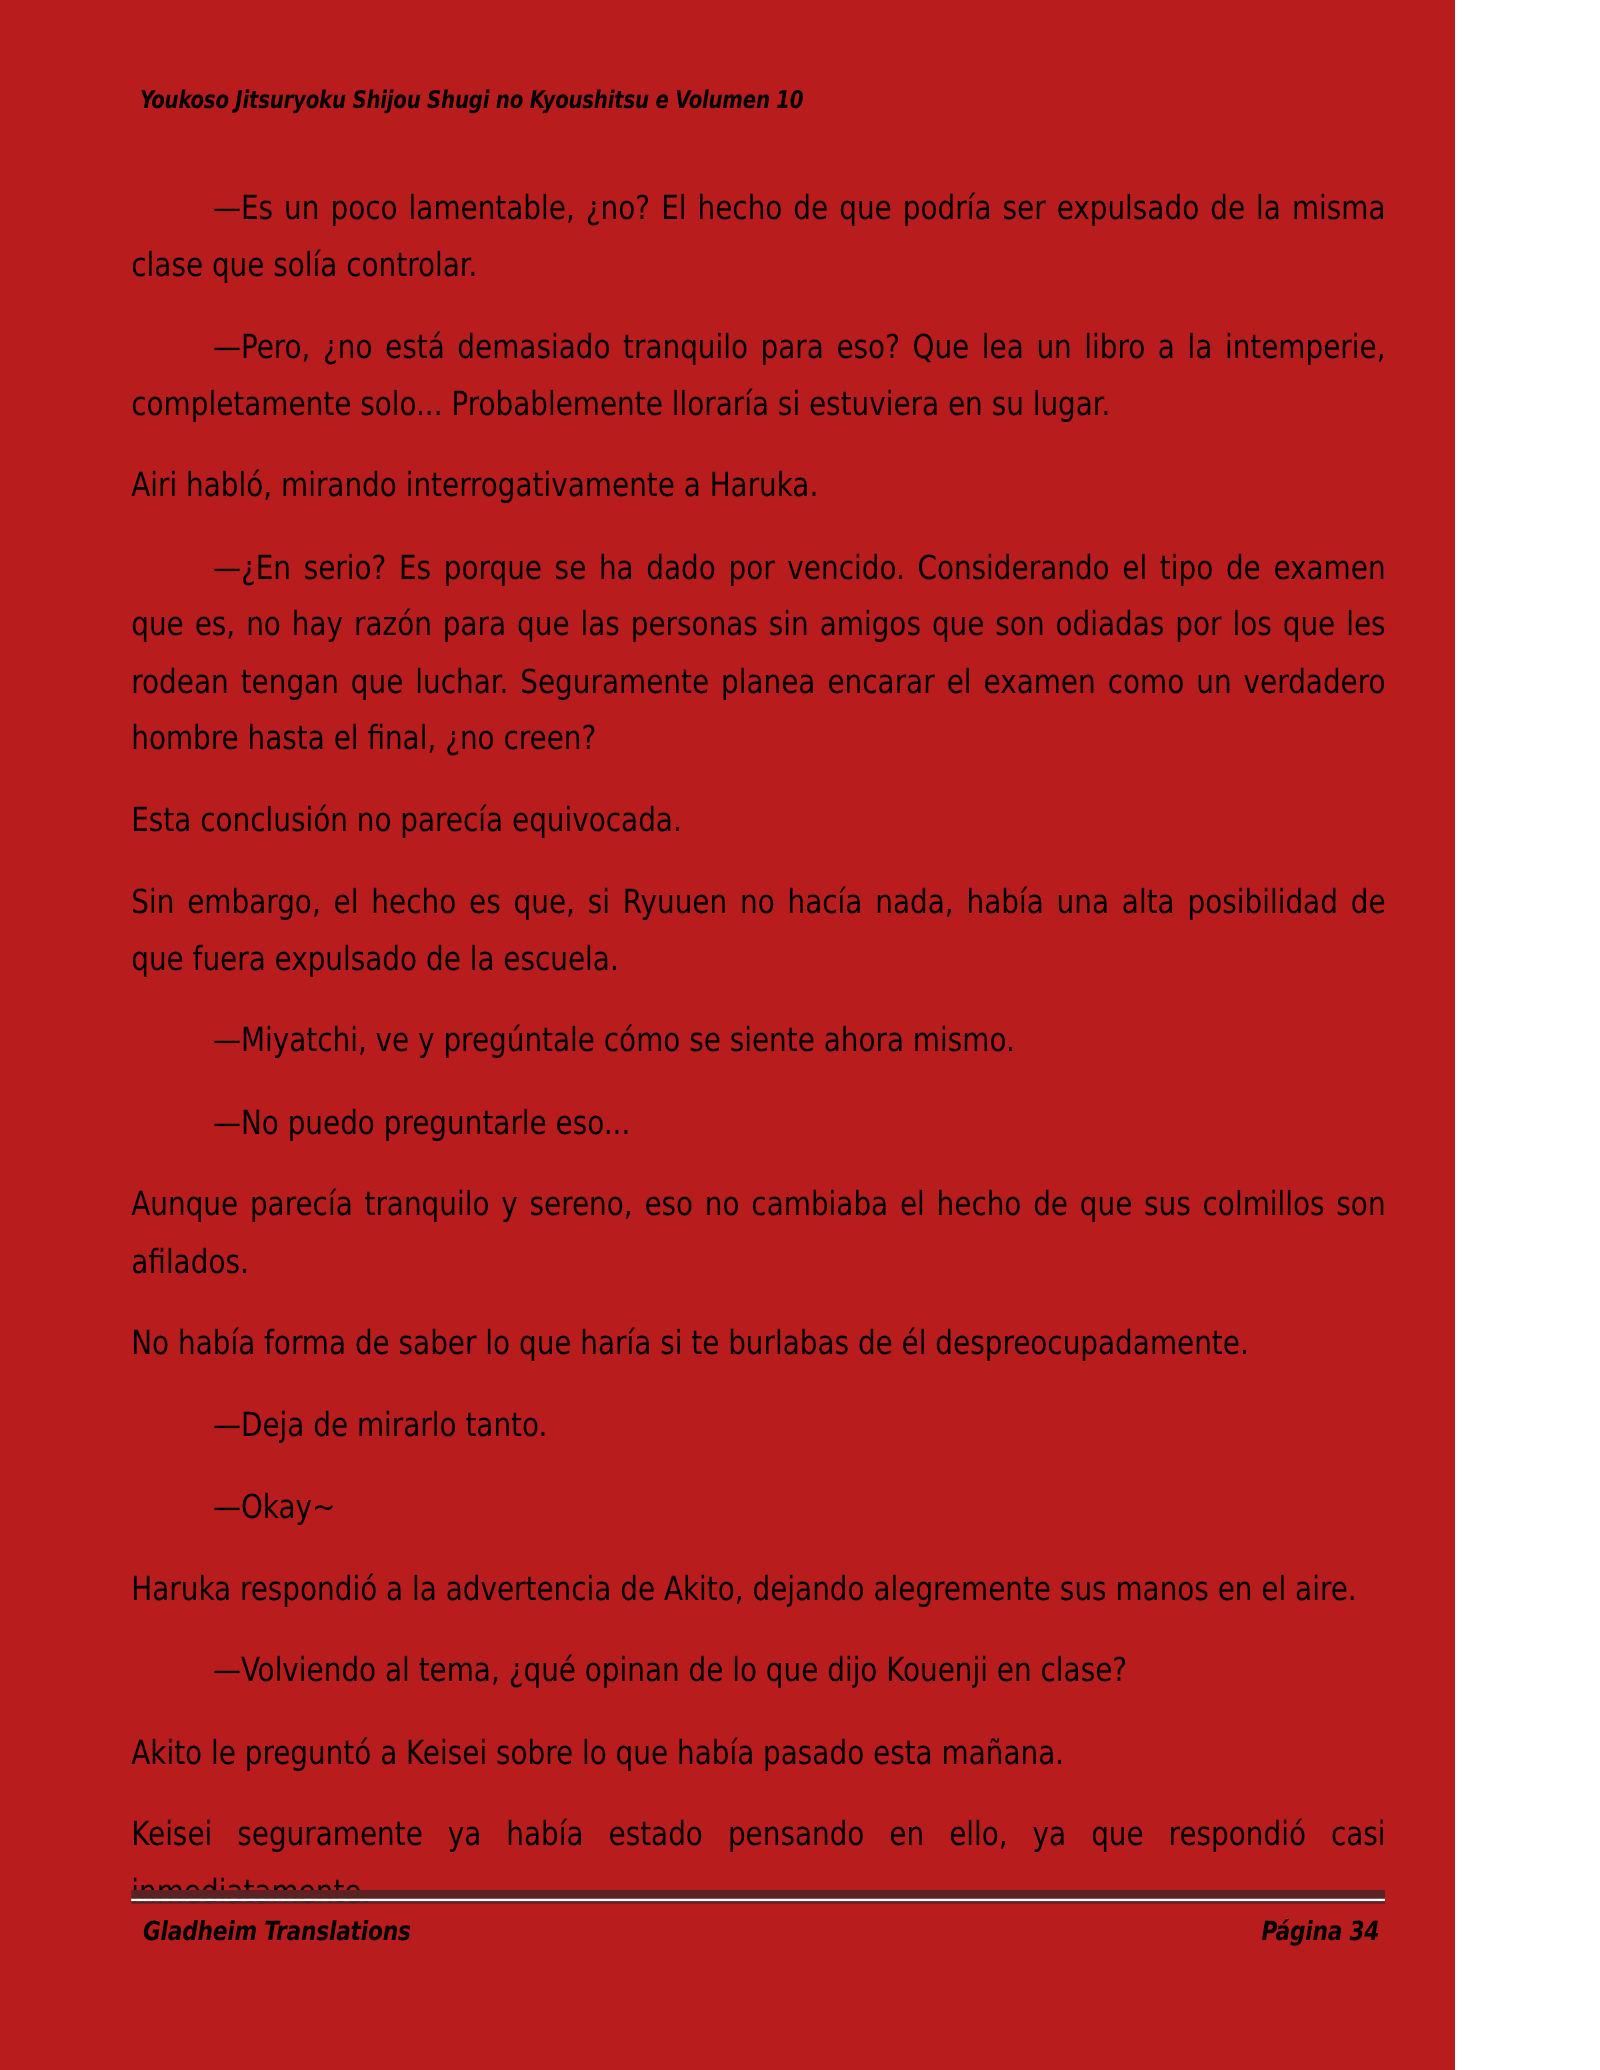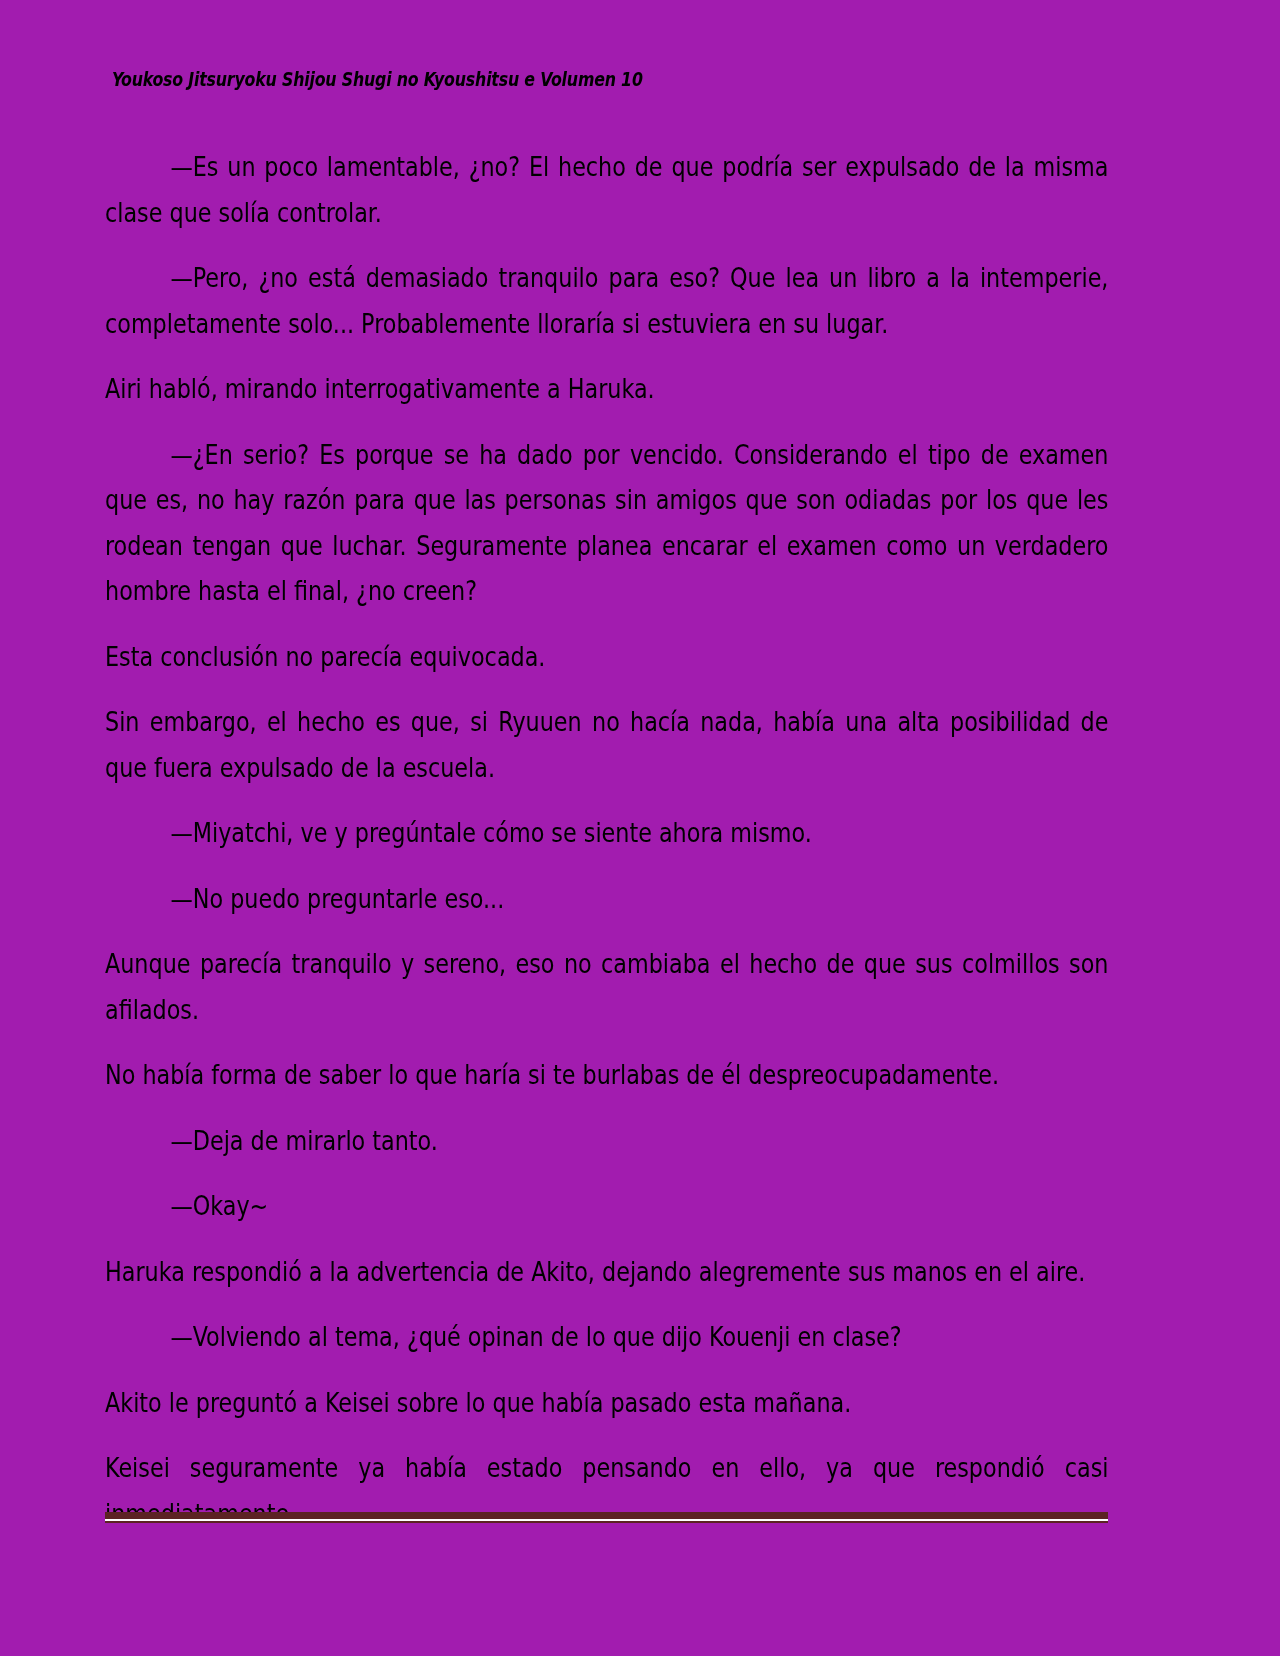--- a/index.html
+++ b/index.html
@@ -12,23 +12,23 @@
     height: 1656px;
     position: relative;
     font-family: "Liberation Sans", sans-serif;
     color: #000000;
     overflow: hidden;
   }
 
   .page {
     position: absolute;
     inset: 0;
-    width: 1280px;
+    width: 1164px;
     height: 1656px;
-    background: #a21caf;
+    background: #b91c1c;
   }
 
   
   .doc-header {
     position: absolute;
     left: 112px;
     top: 68px;
     width: 1060px;
     height: 30px;
   }
@@ -147,15 +147,19 @@
       <p class="para narrative">Haruka respondió a la advertencia de Akito, dejando alegremente sus manos en el aire.</p>
       <p class="para dialogue">—Volviendo al tema, ¿qué opinan de lo que dijo Kouenji en clase?</p>
       <p class="para narrative">Akito le preguntó a Keisei sobre lo que había pasado esta mañana.</p>
       <p class="para narrative">Keisei seguramente ya había estado pensando en ello, ya que respondió casi inmediatamente.</p>
     </div>
 
   <div class="doc-footer">
     <div class="footer-rule-thick" style="background: rgb(92, 34, 35);"></div>
     <div class="footer-rule-gap"></div>
     <div class="footer-rule-thin" style="background: rgb(92, 34, 35);"></div>
+    <div class="footer-row">
+      <div class="footer-left">Gladheim Translations</div>
+      <div class="footer-right">Página 34</div>
+    </div>
   </div>
 
 </div>
 
 </body></html>

